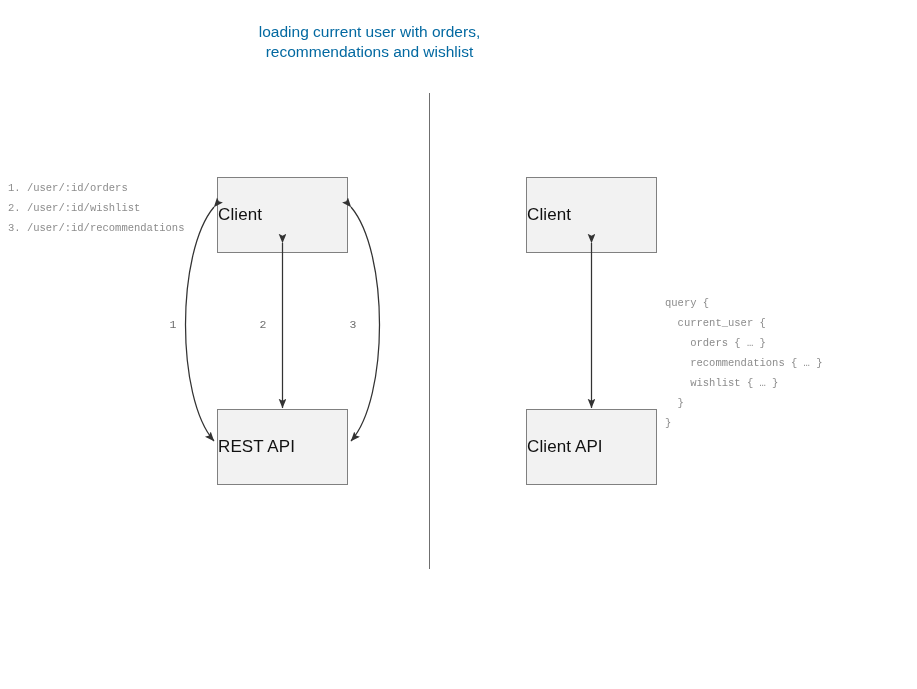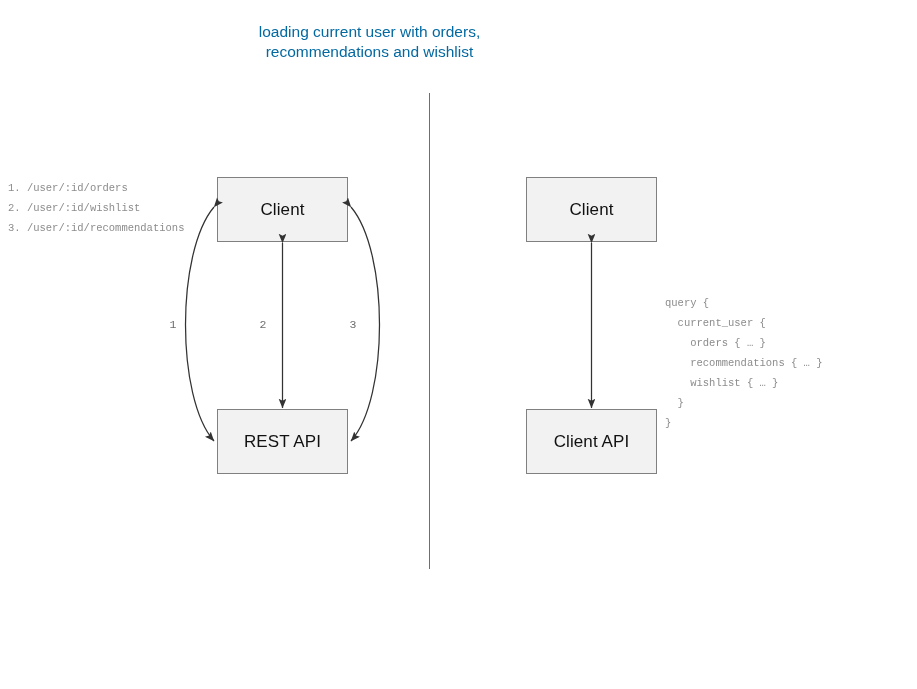--- a/index.html
+++ b/index.html
@@ -40,26 +40,26 @@
     width: 1.4px;
     height: 476px;
     background: #6f6f6f;
   }
 
   
   .node {
     position: absolute;
     box-sizing: border-box;
     width: 131px;
-    height: 65px;
+    height: 76px;
     background: #f2f2f2;
     border: 1.3px solid #808080;
     display: flex;
     align-items: center;
-    justify-content: center;
+    justify-content: flex-start;
   }
   .node-label {
     font-family: "Liberation Sans", sans-serif;
     font-size: 17px;
     color: #111111;
     letter-spacing: 0.1px;
   }
   #node-client-rest  { left: 217px; top: 177px; }
   #node-rest-api     { left: 217px; top: 409px; }
   #node-client-gql   { left: 526px; top: 177px; }

